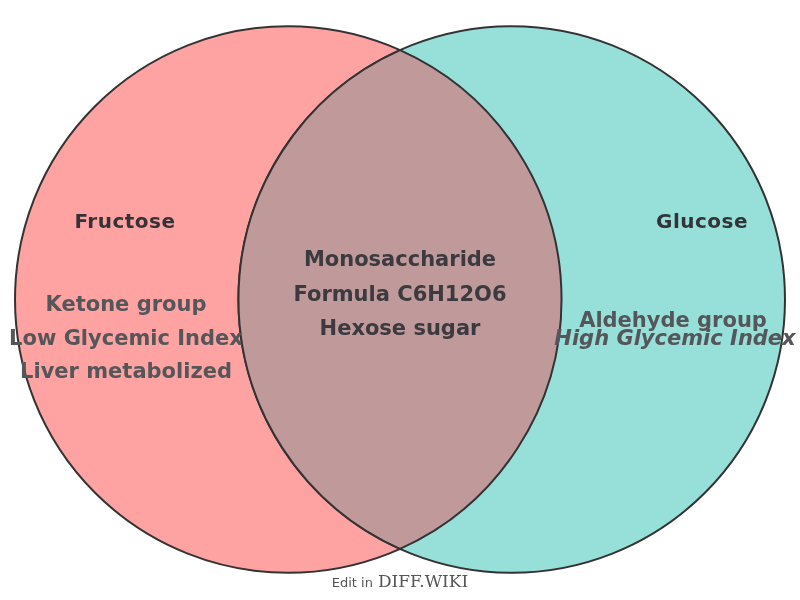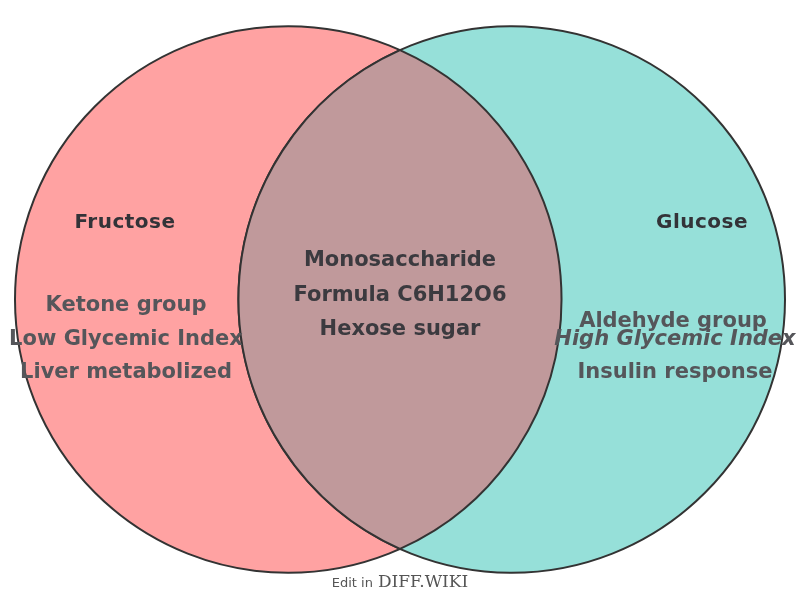--- a/index.html
+++ b/index.html
@@ -77,21 +77,20 @@
   </svg>
 
   <div class="venn-label set-title" style="left:125px; top:221px;">Fructose</div>
   <div class="venn-label set-item" style="left:126px; top:304px;">Ketone group</div>
   <div class="venn-label set-item" style="left:126px; top:338px;">Low Glycemic Index</div>
   <div class="venn-label set-item" style="left:126px; top:371px;">Liver metabolized</div>
 
   <div class="venn-label set-title" style="left:702px; top:221px;">Glucose</div>
   <div class="venn-label set-item" style="left:673px; top:304px;margin-top:16px;">Aldehyde group</div>
   <div class="venn-label set-item" style="left:675px; top:338px;font-style:italic;">High Glycemic Index</div>
-  <div class="venn-label set-item" style="left:675px; top:371px;">Insulin response</div>
 
   <div class="venn-label center-item" style="left:400px; top:259px;">Monosaccharide</div>
   <div class="venn-label center-item" style="left:400px; top:294px;">Formula C6H12O6</div>
   <div class="venn-label center-item" style="left:400px; top:328px;">Hexose sugar</div>
 
   <a class="footer-caption">
     <span class="footer-prefix">Edit in</span><span class="footer-brand">DIFF.WIKI</span>
   </a>
 
 </div>

